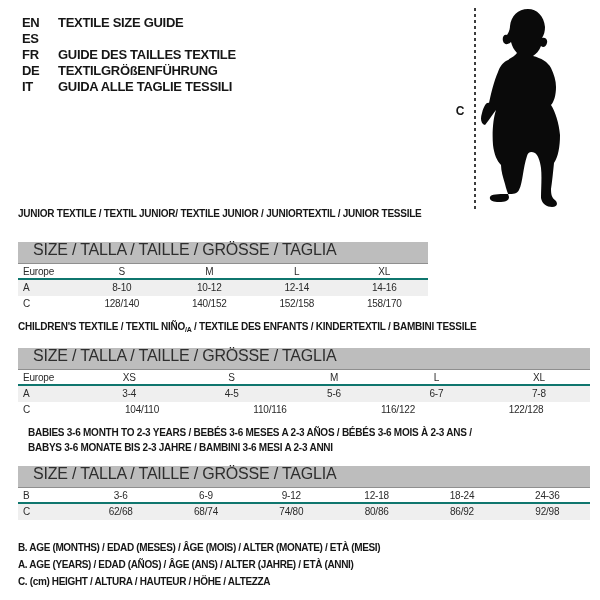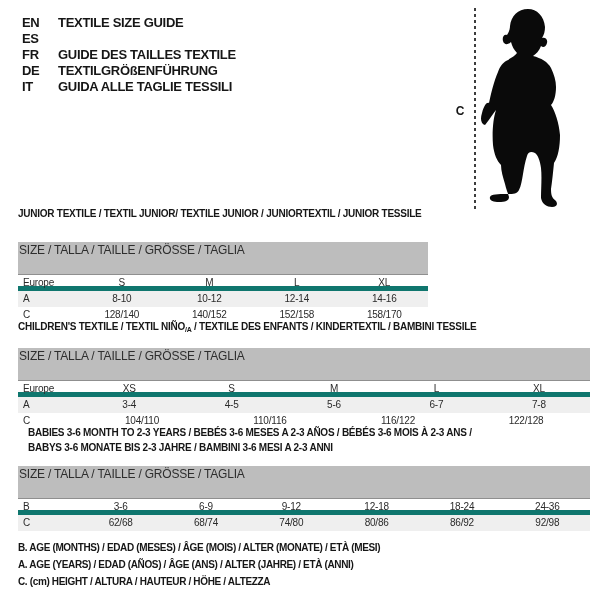--- a/index.html
+++ b/index.html
@@ -39,26 +39,26 @@
   .title-junior{left:18px;top:208px;}
   .title-children{left:18px;top:321px;}
   .title-babies{left:28px;top:425px;line-height:15px;}
   .sub{font-size:7px;vertical-align:-2px;}
 
   .table{position:absolute;left:18px;}
   .t0{top:242px;width:410px;}
   .t1{top:348px;width:572px;}
   .t2{top:466px;width:572px;}
 
-  .tbar{height:33px;line-height:16px;background:var(--bar-bg);
-    border-bottom:1px solid #8f8f8f;font-size:12px;letter-spacing:-0.2px;
-    padding-left:1px;color:#2e2e2e;}
+  .tbar{height:22px;line-height:16px;background:var(--bar-bg);
+    border-bottom:1px solid #8f8f8f;font-size:16px;letter-spacing:-0.2px;
+    padding-left:15px;color:#2e2e2e;}
   .trow{display:flex;height:16px;line-height:15px;font-size:10px;
     letter-spacing:-0.2px;color:var(--cell-ink);}
-  .trow.first{border-bottom:5px solid #0f766e;}
+  .trow.first{border-bottom:2px solid #0f766e;}
   .trow.shaded{background:var(--shade-bg);}
   .tlabel{width:60px;flex:0 0 60px;padding-left:5px;text-align:left;}
   .tcell{flex:1;text-align:center;}
 
   
   .legend{position:absolute;left:18px;top:539px;}
   .legend-line{height:17px;line-height:17px;font-weight:bold;font-size:10px;
     letter-spacing:-0.35px;color:#161616;white-space:nowrap;}
 </style>
 </head>

